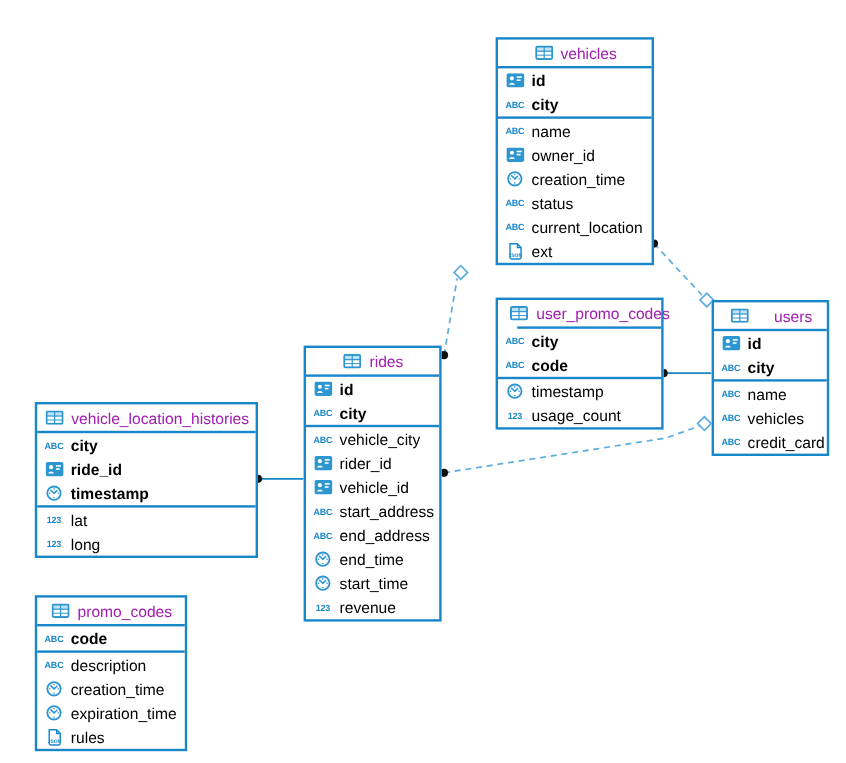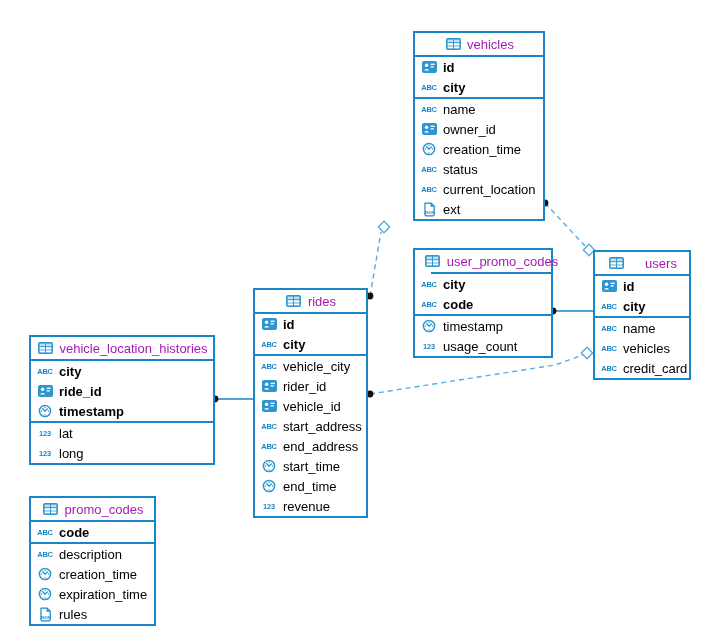--- a/index.html
+++ b/index.html
@@ -342,35 +342,35 @@
             <svg width="14" height="14" viewBox="0 0 14 14">
               <circle cx="7" cy="7" r="5.6" fill="none" stroke="#2d95d0" stroke-width="1.5"></circle>
               <line x1="7" y1="7" x2="4.4" y2="4.6" stroke="#2d95d0" stroke-width="1.3" stroke-linecap="round"></line>
               <line x1="7" y1="7" x2="9.4" y2="4.9" stroke="#2d95d0" stroke-width="1.3" stroke-linecap="round"></line>
               <circle cx="7" cy="3.4" r="0.65" fill="#2d95d0"></circle>
               <circle cx="10.6" cy="7" r="0.65" fill="#2d95d0"></circle>
               <circle cx="7" cy="10.6" r="0.65" fill="#2d95d0"></circle>
               <circle cx="3.4" cy="7" r="0.65" fill="#2d95d0"></circle>
             </svg>
           </span>
+          <span class="fname">end_time</span>
+        </div>
+        <div class="row">
+          <span class="icon">
+            <svg width="14" height="14" viewBox="0 0 14 14">
+              <circle cx="7" cy="7" r="5.6" fill="none" stroke="#2d95d0" stroke-width="1.5"></circle>
+              <line x1="7" y1="7" x2="4.4" y2="4.6" stroke="#2d95d0" stroke-width="1.3" stroke-linecap="round"></line>
+              <line x1="7" y1="7" x2="9.4" y2="4.9" stroke="#2d95d0" stroke-width="1.3" stroke-linecap="round"></line>
+              <circle cx="7" cy="3.4" r="0.65" fill="#2d95d0"></circle>
+              <circle cx="10.6" cy="7" r="0.65" fill="#2d95d0"></circle>
+              <circle cx="7" cy="10.6" r="0.65" fill="#2d95d0"></circle>
+              <circle cx="3.4" cy="7" r="0.65" fill="#2d95d0"></circle>
+            </svg>
+          </span>
           <span class="fname">start_time</span>
-        </div>
-        <div class="row">
-          <span class="icon">
-            <svg width="14" height="14" viewBox="0 0 14 14">
-              <circle cx="7" cy="7" r="5.6" fill="none" stroke="#2d95d0" stroke-width="1.5"></circle>
-              <line x1="7" y1="7" x2="4.4" y2="4.6" stroke="#2d95d0" stroke-width="1.3" stroke-linecap="round"></line>
-              <line x1="7" y1="7" x2="9.4" y2="4.9" stroke="#2d95d0" stroke-width="1.3" stroke-linecap="round"></line>
-              <circle cx="7" cy="3.4" r="0.65" fill="#2d95d0"></circle>
-              <circle cx="10.6" cy="7" r="0.65" fill="#2d95d0"></circle>
-              <circle cx="7" cy="10.6" r="0.65" fill="#2d95d0"></circle>
-              <circle cx="3.4" cy="7" r="0.65" fill="#2d95d0"></circle>
-            </svg>
-          </span>
-          <span class="fname">end_time</span>
         </div>
         <div class="row">
           <span class="icon">
             <span class="txticon">123</span>
           </span>
           <span class="fname">revenue</span>
         </div>
       </div>
     </div>
     <div class="table" style="left: 29px; top: 335px; width: 186px; border-color: rgb(23, 135, 201);">

